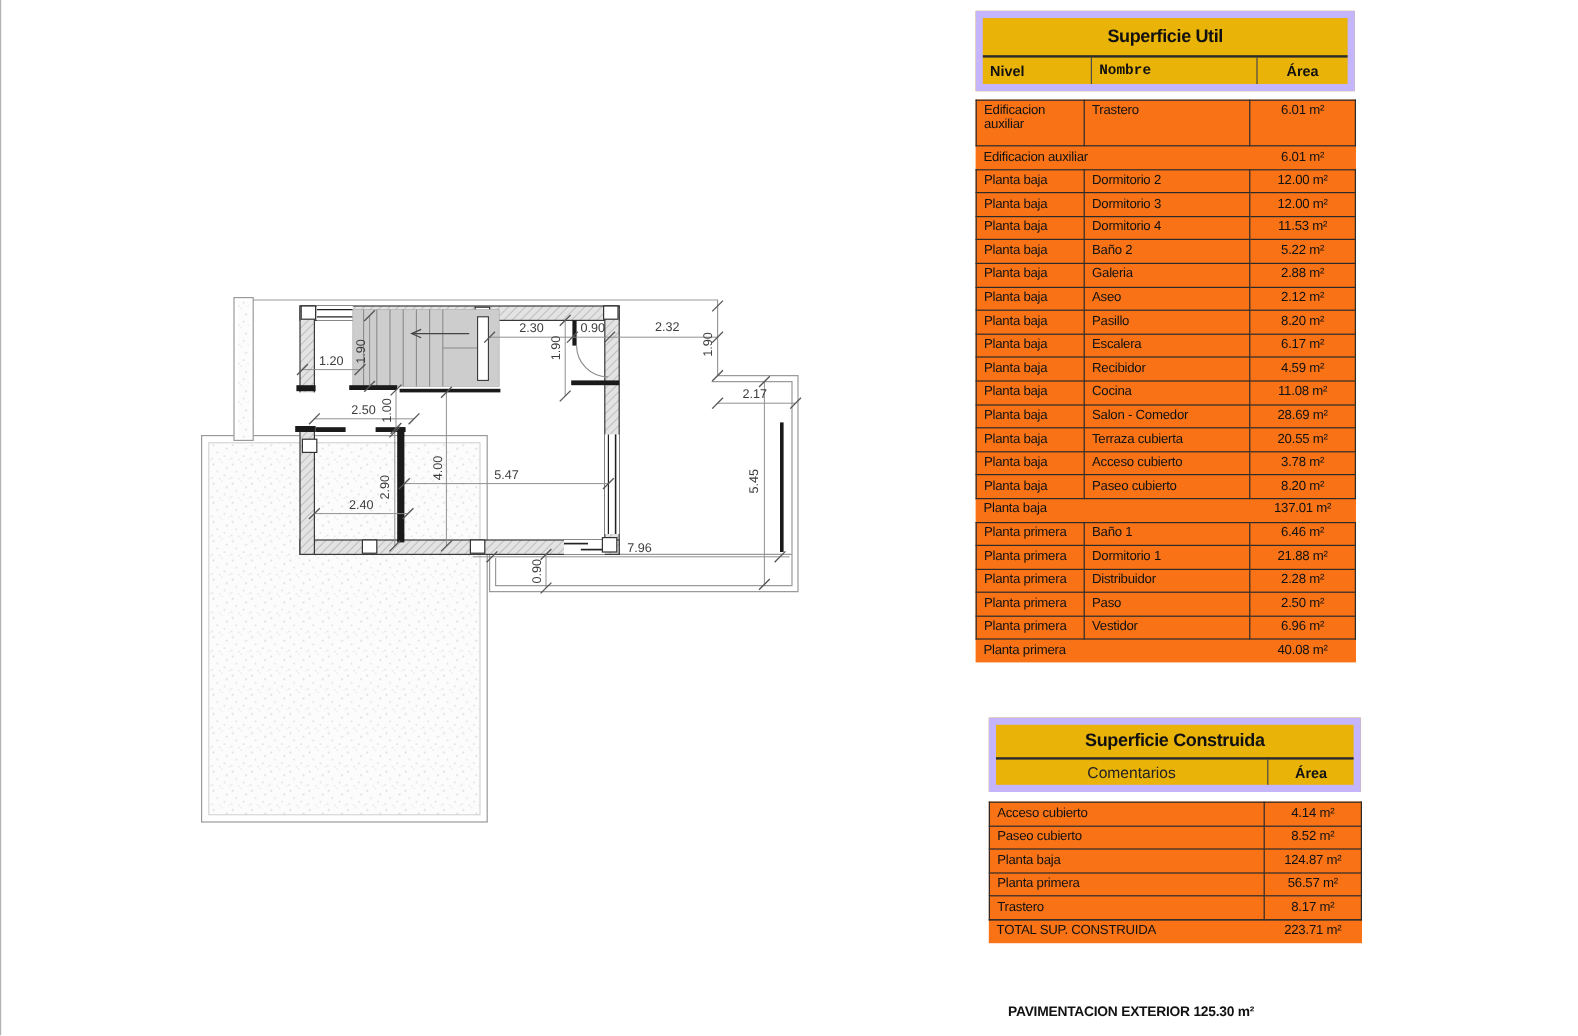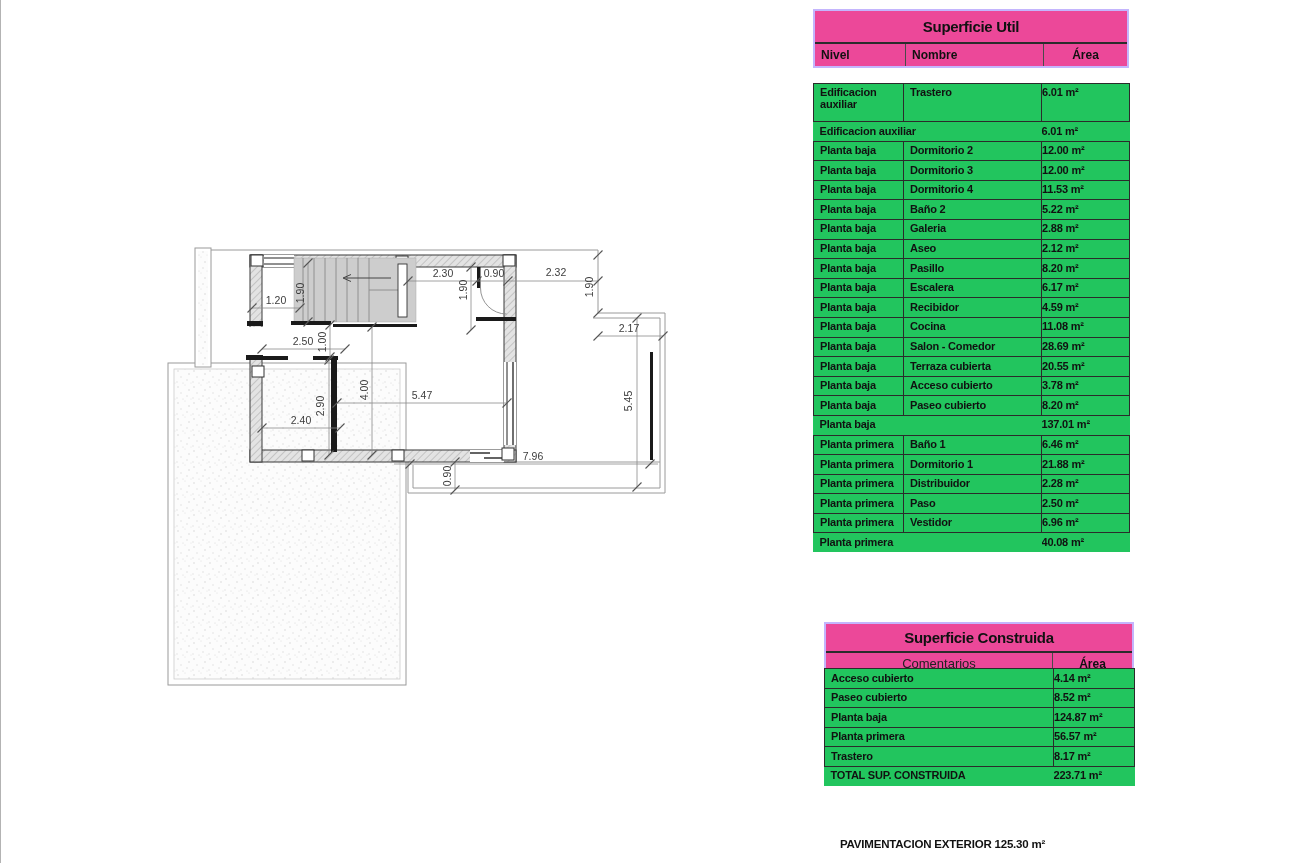--- a/index.html
+++ b/index.html
@@ -5,37 +5,37 @@
   html,body{margin:0;padding:0;background:#fff;}
   .screen{position:relative;width:1315px;height:863px;background:#ffffff;
           font-family:"Liberation Sans",sans-serif;overflow:hidden;color:#111;}
   .edge-line{position:absolute;left:0;top:0;width:1px;height:863px;background:#b3b3b3;}
 
   
   .plan-svg{position:absolute;left:140px;top:235px;width:560px;height:470px;}
   .dim-label{font-family:"Liberation Sans",sans-serif;font-size:10.5px;fill:#3d3d3d;}
 
   
-  .hdr-box{position:absolute;background:#ec4899;border:2px solid #c4b5fd;box-sizing:border-box;}
+  .hdr-box{position:absolute;background:#eab308;border:6px solid #c4b5fd;box-sizing:border-box;}
   .tbl-title{display:flex;align-items:center;justify-content:center;
              font-weight:bold;font-size:15px;letter-spacing:-0.3px;
              border-bottom:2px solid #2b2b2b;}
   .hdr-cols{display:flex;align-items:center;font-weight:bold;font-size:12px;}
   .hc{box-sizing:border-box;height:100%;display:flex;align-items:center;text-align:center;}
   .hc + .hc{border-left:1px solid #4a4a4a;}
   .hc.pad{padding-left:6px;}
   .hc.center{justify-content:center;}
   .hc.regular{font-weight:normal;font-size:13px;color:#222;}
 
   table.data-tbl{position:absolute;border-collapse:collapse;table-layout:fixed;
-                 font-weight:bold;font-size:11px;letter-spacing:-0.2px;color:#111;
-                 background:#22c55e;}
+                 font-weight:normal;font-size:11px;letter-spacing:-0.2px;color:#111;
+                 background:#f97316;}
   table.data-tbl td{border:1px solid #2b2b2b;height:18.6px;padding:0 2px 0 6px;
                     line-height:1.05;vertical-align:middle;overflow:hidden;white-space:nowrap;}
-  table.data-tbl td.col-area{padding:0;}
+  table.data-tbl td.col-area{text-align:center;padding:0;}
   table.data-tbl tr.tall td{height:34px;vertical-align:top;padding-top:3px;white-space:normal;}
   table.data-tbl tr.plain td{border:none;}
   .pavimentacion{position:absolute;left:840px;top:826px;font-weight:bold;
                  font-size:11.5px;letter-spacing:-0.2px;color:#111;margin-top:12px;}
 </style>
 </head>
 <body>
 
 <div class="screen">
   <div class="edge-line"></div>
@@ -214,21 +214,21 @@
       <text class="dim-label" transform="rotate(-90 368 390)" x="368" y="390">4.00</text>
       <text class="dim-label" transform="rotate(-90 632 401)" x="632" y="401">5.45</text>
       <text class="dim-label" transform="rotate(-90 451 476)" x="451" y="476">0.90</text>
     </g>
   </svg>
 
   <div class="hdr-box" style="left:813px;top:9px;width:316px;">
     <div class="tbl-title" style="height:31px;">Superficie Util</div>
     <div class="hdr-cols" style="height:22px;">
       <div class="hc pad" style="width:90px;">Nivel</div>
-      <div class="hc pad" style="width:138px;">Nombre</div>
+      <div class="hc pad" style="width:138px;font-family:Liberation Mono, monospace;">Nombre</div>
       <div class="hc center" style="flex:1;">Área</div>
     </div>
   </div>
 
   <table class="data-tbl" style="left:813px;top:83px;width:316px;">
     <colgroup>
         <col style="width:90px">
         <col style="width:138px">
         <col style="width:88px">
       </colgroup>
@@ -351,21 +351,21 @@
         </tr>
       </tbody>
     <tbody>
       <tr class="plain">
         <td colspan="2">Planta primera</td>
         <td class="col-area">40.08 m²</td>
       </tr>
     </tbody>
   </table>
 
-  <div class="hdr-box" style="left:824px;top:598px;width:310px;margin-top:24px;">
+  <div class="hdr-box" style="left:824px;top:598px;width:310px;">
     <div class="tbl-title" style="height:27px;">Superficie Construida</div>
     <div class="hdr-cols" style="height:21px;">
       <div class="hc center regular" style="width:226px;">Comentarios</div>
       <div class="hc center" style="flex:1;">Área</div>
     </div>
   </div>
 
   <table class="data-tbl" style="left:824px;top:668px;width:310px;">
     <colgroup>
         <col style="width:229px">

